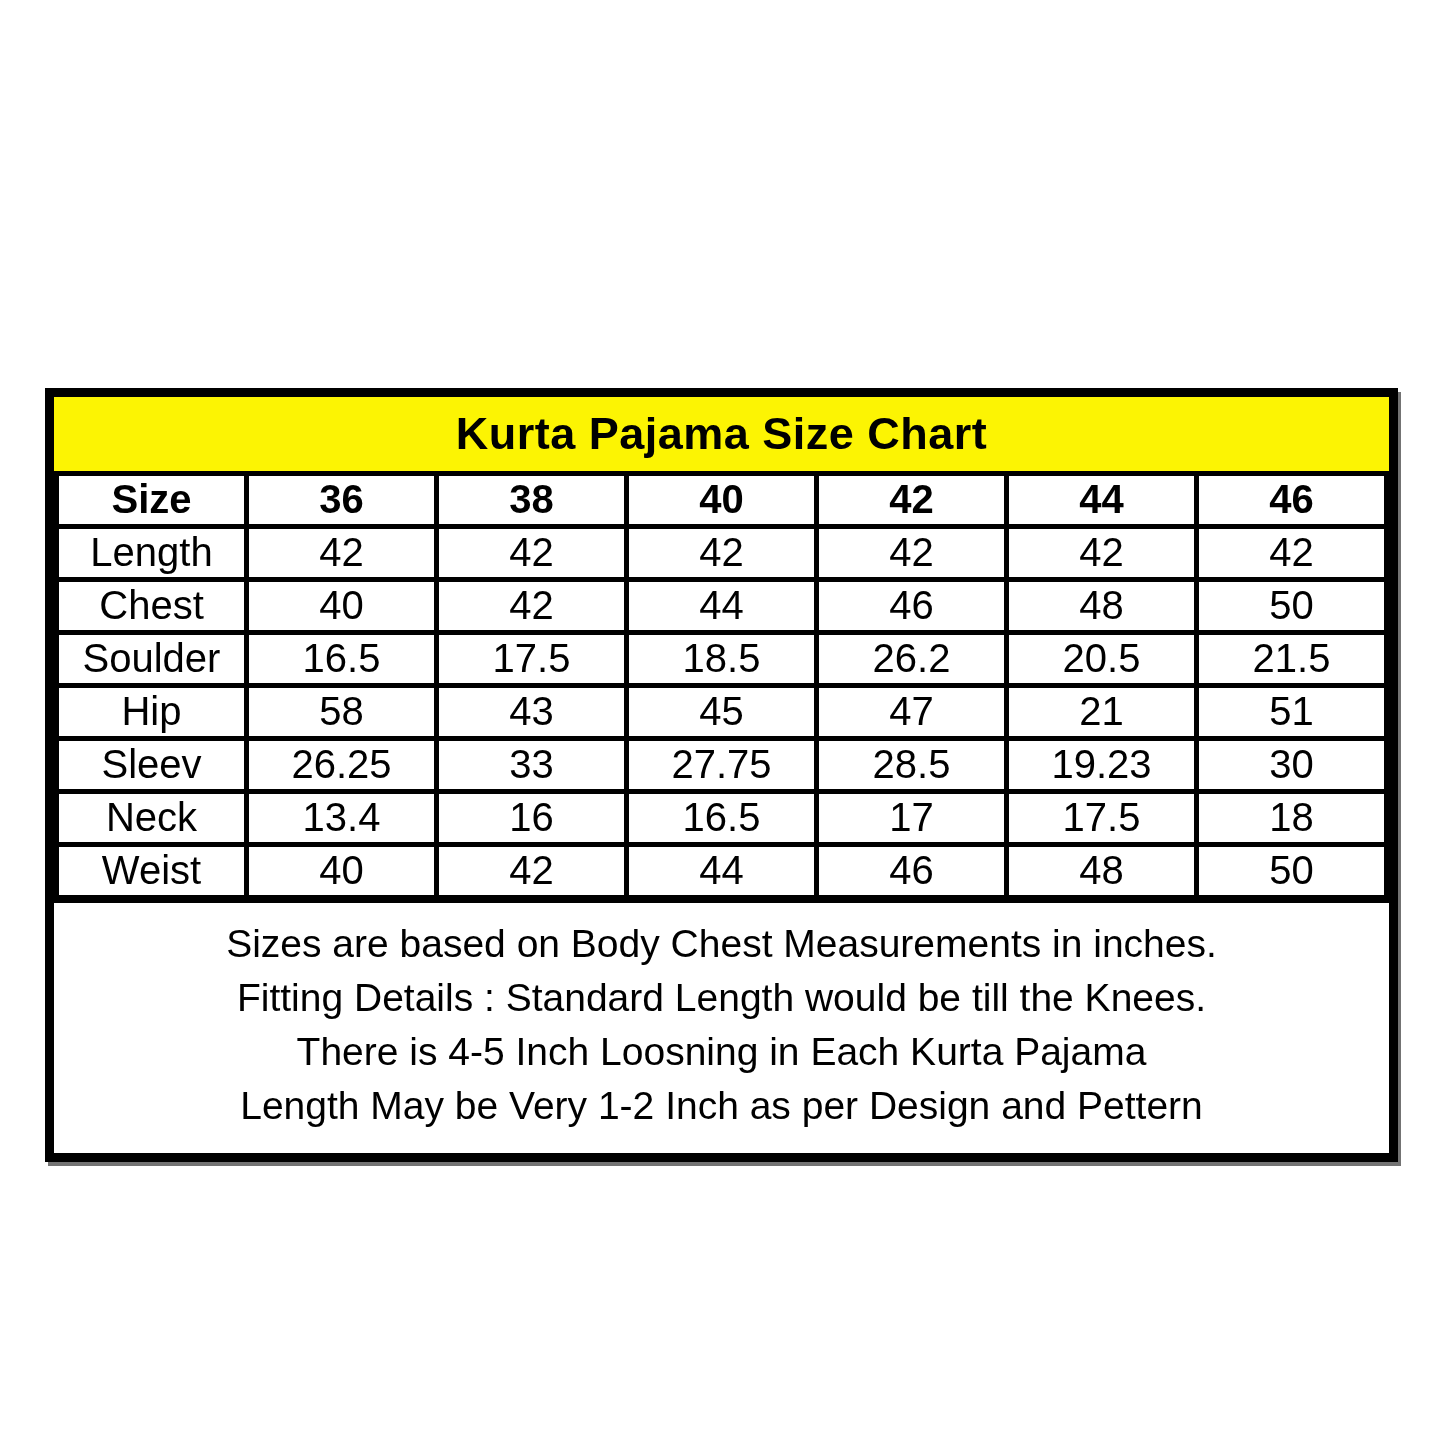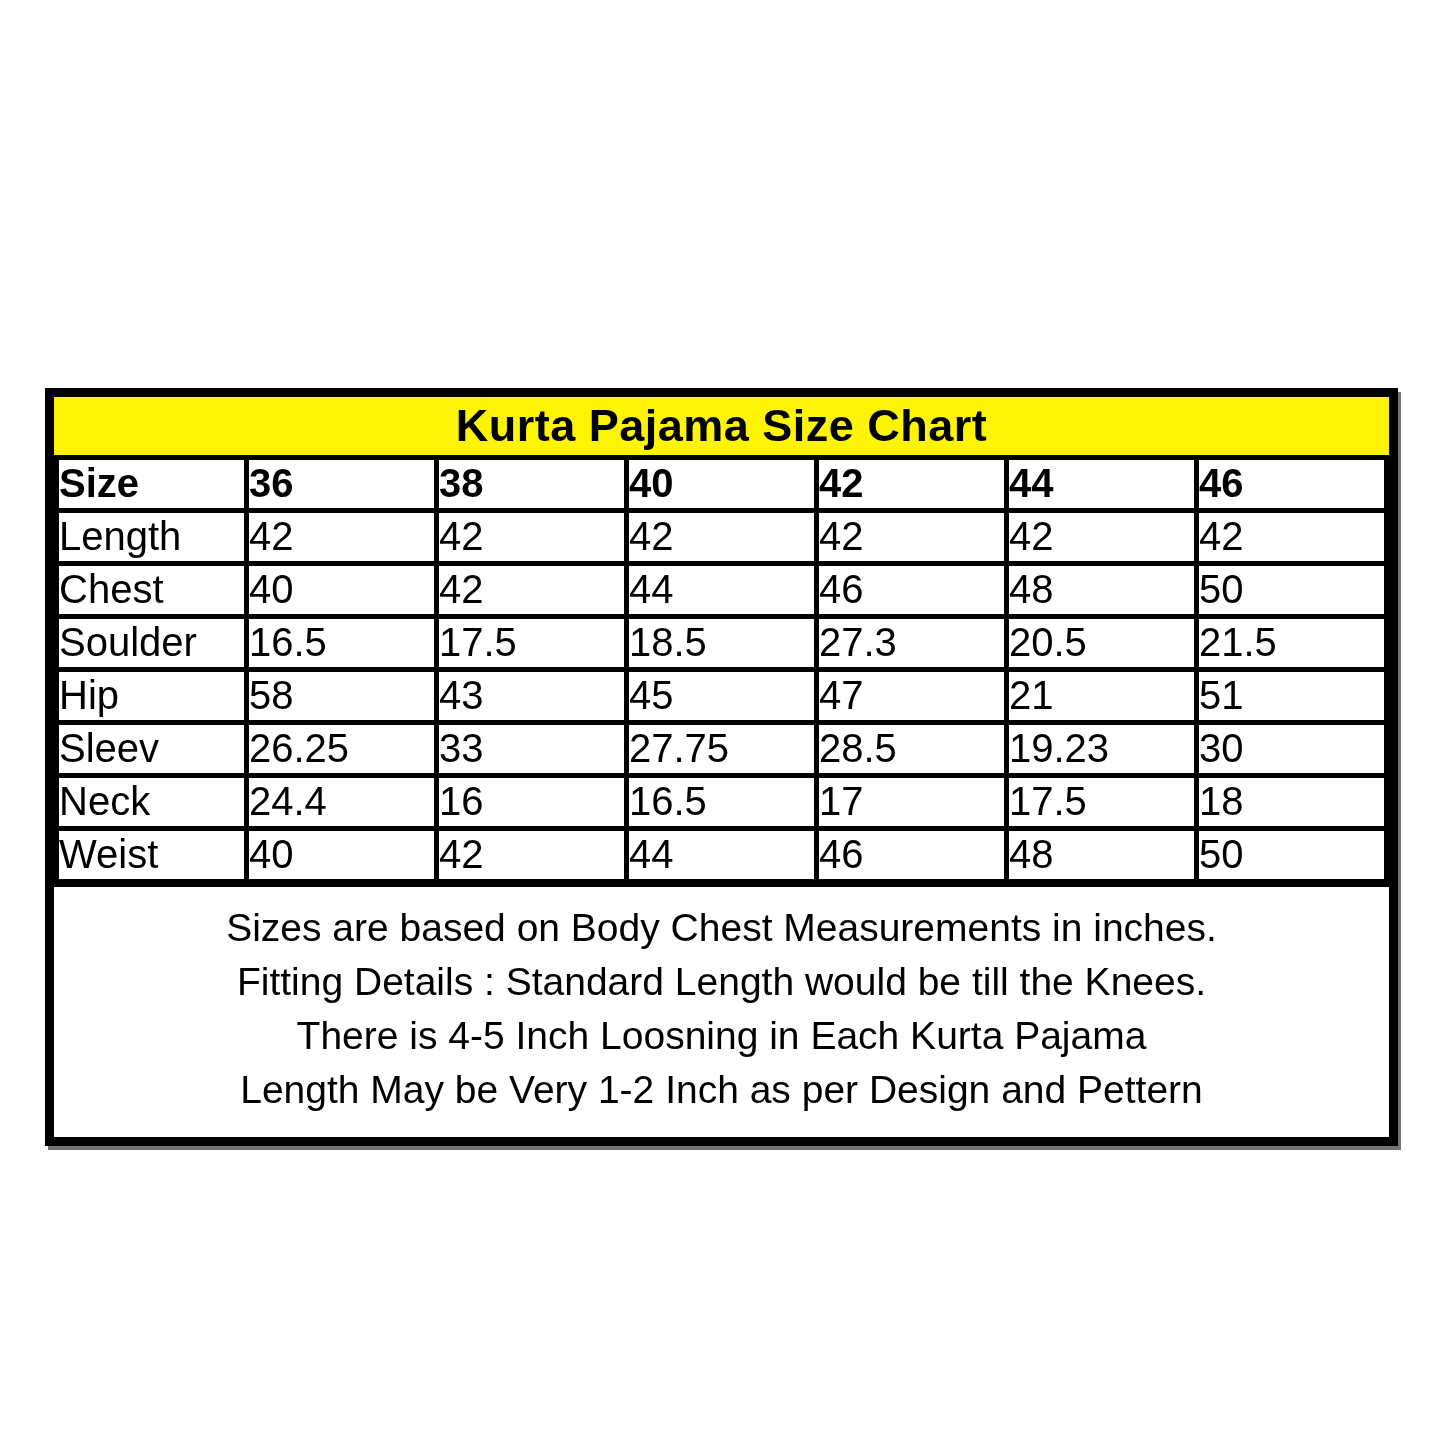--- a/index.html
+++ b/index.html
@@ -12,38 +12,38 @@
   }
   .chart-box {
     position:absolute;
     left:45px; top:388px;
     width:1353px;
     border:9px solid #000;
     background:#fff;
     box-shadow:3px 4px 0 rgba(0,0,0,0.55);
   }
   .title-bar {
-    height:58px;
+    height:74px;
     background:#FCF403;
     display:flex;
     align-items:center;
     justify-content:center;
     font-size:45px;
     font-weight:bold;
     letter-spacing:0.5px;
   }
   table.size-table {
     width:100%;
     border-collapse:collapse;
     table-layout:fixed;
   }
   table.size-table td {
     border:5px solid #000;
     height:50px;
-    text-align:left;
+    text-align:center;
     vertical-align:middle;
     font-size:40px;
     line-height:1.1;
     padding:1px 0 3px 0;
     overflow:hidden;
   }
   td.size-label { font-weight:bold; }
   .hdr-num {
     font-weight:bold;
     text-decoration-thickness:4px;
@@ -96,21 +96,21 @@
           <td>44</td>
           <td>46</td>
           <td>48</td>
           <td>50</td>
         </tr>
         <tr>
           <td>Soulder</td>
           <td>16.5</td>
           <td>17.5</td>
           <td>18.5</td>
-          <td>27.3</td>
+          <td>26.2</td>
           <td>20.5</td>
           <td>21.5</td>
         </tr>
         <tr>
           <td>Hip</td>
           <td>58</td>
           <td>43</td>
           <td>45</td>
           <td>47</td>
           <td>21</td>
@@ -120,21 +120,21 @@
           <td>Sleev</td>
           <td>26.25</td>
           <td>33</td>
           <td>27.75</td>
           <td>28.5</td>
           <td>19.23</td>
           <td>30</td>
         </tr>
         <tr>
           <td>Neck</td>
-          <td>24.4</td>
+          <td>13.4</td>
           <td>16</td>
           <td>16.5</td>
           <td>17</td>
           <td>17.5</td>
           <td>18</td>
         </tr>
         <tr>
           <td>Weist</td>
           <td>40</td>
           <td>42</td>

